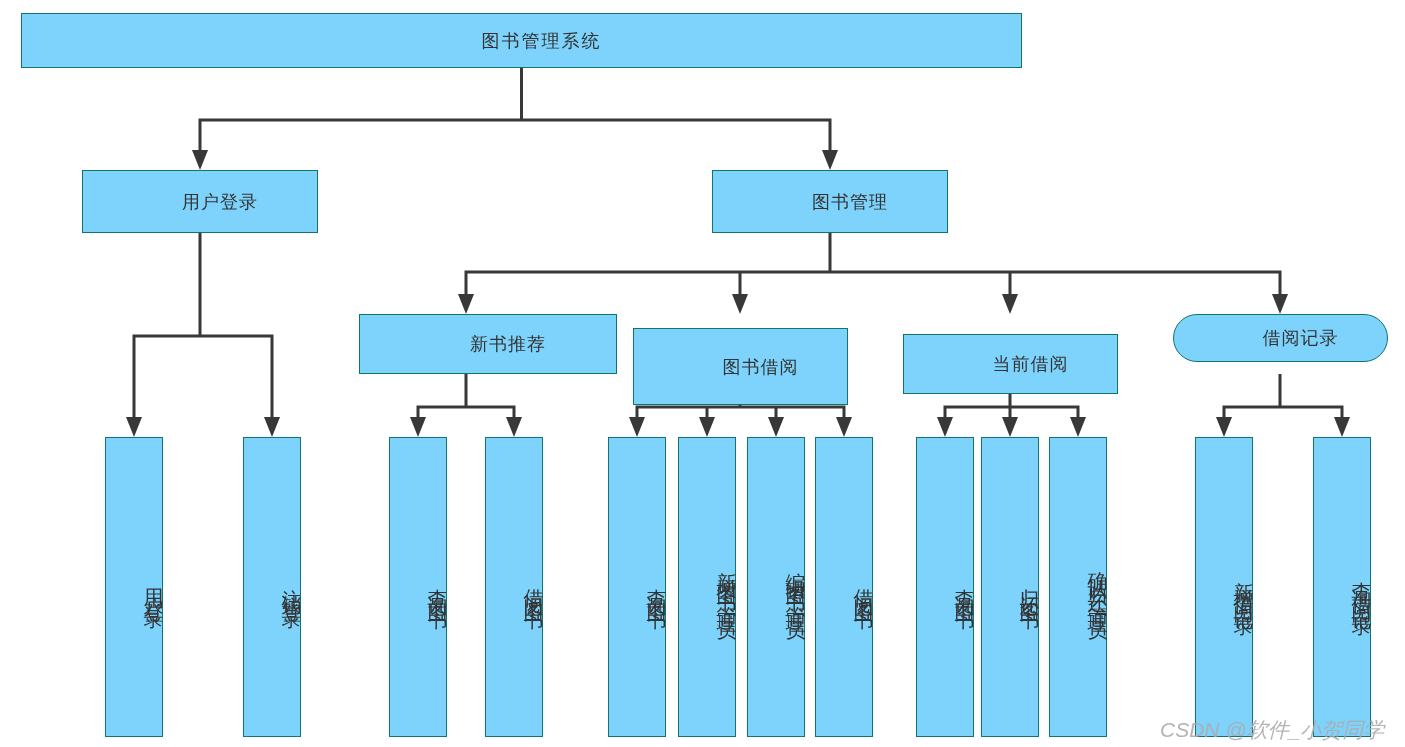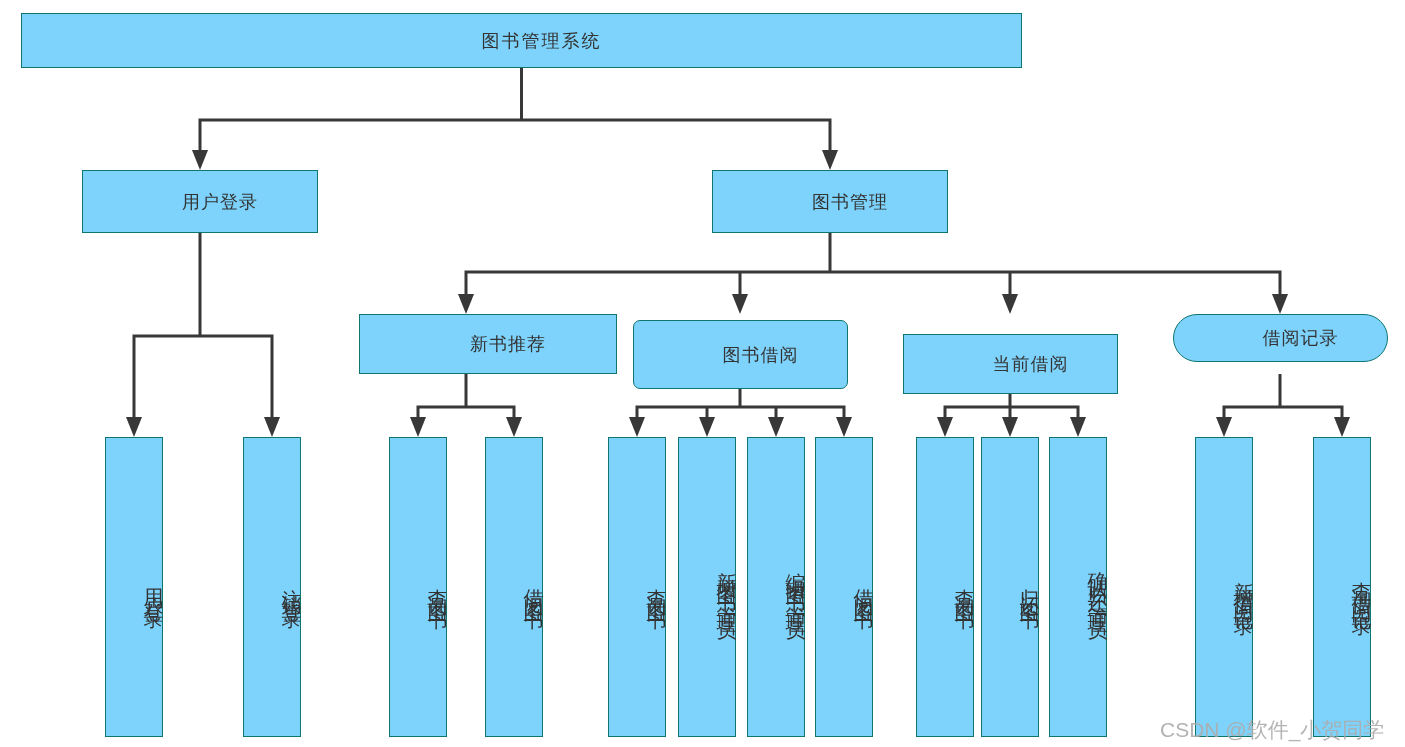--- a/index.html
+++ b/index.html
@@ -37,39 +37,40 @@
     font-size: 20px;
     letter-spacing: 7px;
     line-height: 1.1;
     text-align: center;
   }
   
   .n-root  { left: 21px;  top: 13px;  width: 1001px; height: 55px; }
   .n-l2a   { left: 82px;  top: 170px; width: 236px;  height: 63px; }
   .n-l2b   { left: 712px; top: 170px; width: 236px;  height: 63px; }
   .n-l3a   { left: 359px; top: 314px; width: 258px;  height: 60px; }
-  .n-l3b   { left: 633px; top: 320px; width: 215px;  height: 69px; border-radius: 7px; }
+  .n-l3b   { left: 633px; top: 328px; width: 215px;  height: 77px; }
   .n-l3c   { left: 903px; top: 314px; width: 215px;  height: 60px; margin-top: 20px; }
   .n-l3d   { left: 1173px;top: 314px; width: 215px;  height: 48px; border-radius: 26px; }
   .leaf    { top: 437px; width: 58px; height: 300px; }
   .n-g1a { left: 105px; }  .n-g1b { left: 243px; }
   .n-g2a { left: 389px; }  .n-g2b { left: 485px; }
   .n-g3a { left: 608px; }  .n-g3b { left: 678px; }
   .n-g3c { left: 747px; }  .n-g3d { left: 815px; }
   .n-g4a { left: 916px; }  .n-g4b { left: 981px; }  .n-g4c { left: 1049px; }
   .n-g5a { left: 1195px; } .n-g5b { left: 1313px; }
   .watermark {
     position: absolute;
     left: 1160px;
     top: 716px;
     width: 245px;
     font-size: 21px;
     color: rgba(172,172,172,0.92);
     z-index: 5;
     white-space: nowrap;
+    font-style: italic;
   }
 </style>
 </head>
 <body>
 
 <div class="stage">
 
   <svg class="wires" width="1405" height="747" viewBox="0 0 1405 747" aria-hidden="true">
     <g stroke="#383838" stroke-width="3" fill="none">
       <path d="M521.5 68 L521.5 120 M198.5 120 L831.5 120 M200 120 L200 153 M830 120 L830 153"></path>

